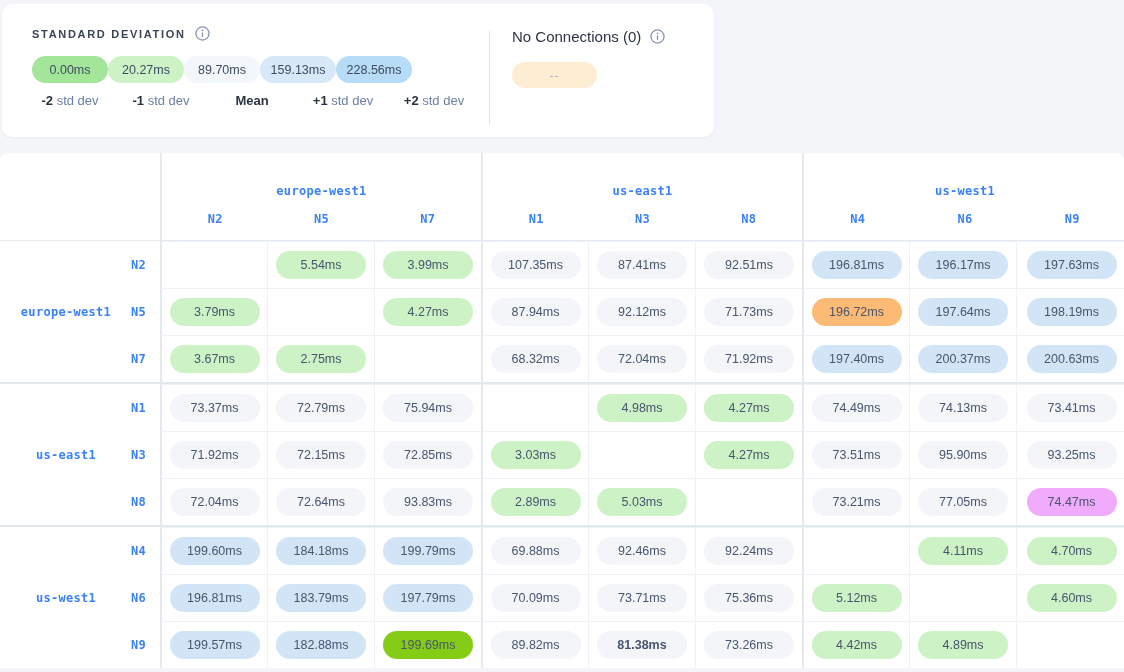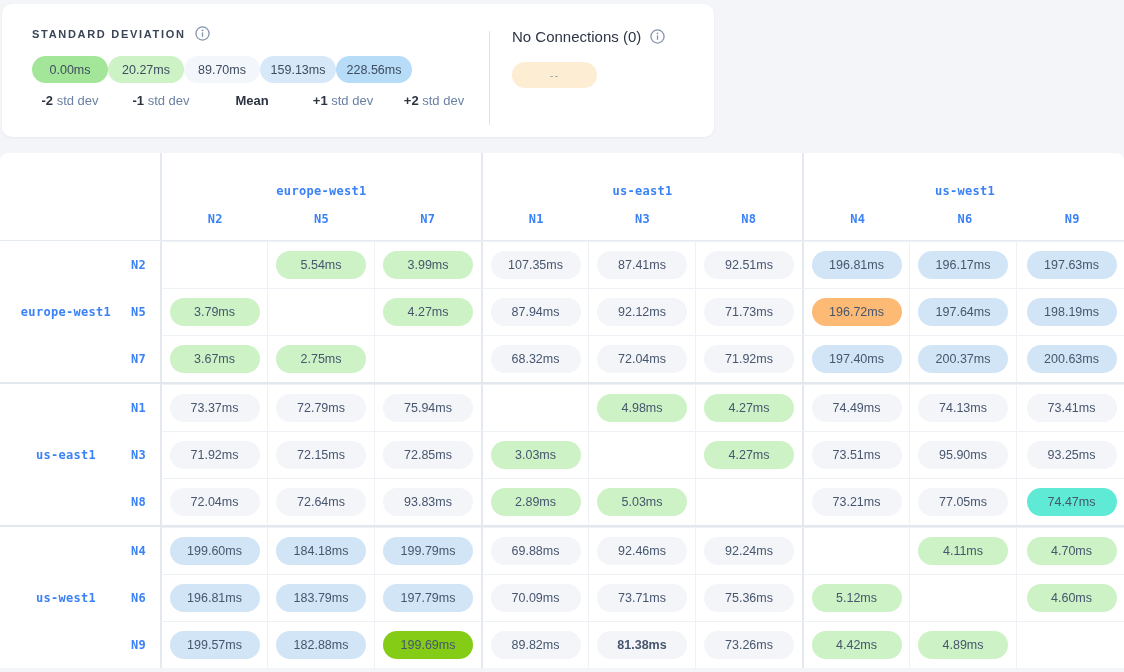--- a/index.html
+++ b/index.html
@@ -323,21 +323,21 @@
             <div class="pill" style="background: rgb(205, 242, 197);">5.03ms</div>
           </div>
           <div class="cell"></div>
           <div class="cell group-start">
             <div class="pill" style="background: rgb(243, 245, 249);">73.21ms</div>
           </div>
           <div class="cell">
             <div class="pill" style="background: rgb(243, 245, 249);">77.05ms</div>
           </div>
           <div class="cell">
-            <div class="pill" style="background: #5eead4;">74.47ms</div>
+            <div class="pill" style="background: #f0abfc;">74.47ms</div>
           </div>
         </div>
       </div>
       <div class="rgroup">
         <div class="rregion mono-label">us-west1</div>
         <div class="mrow">
           <div class="rlabel mono-label">N4</div>
           <div class="cell group-start">
             <div class="pill" style="background: rgb(210, 229, 246);">199.60ms</div>
           </div>

